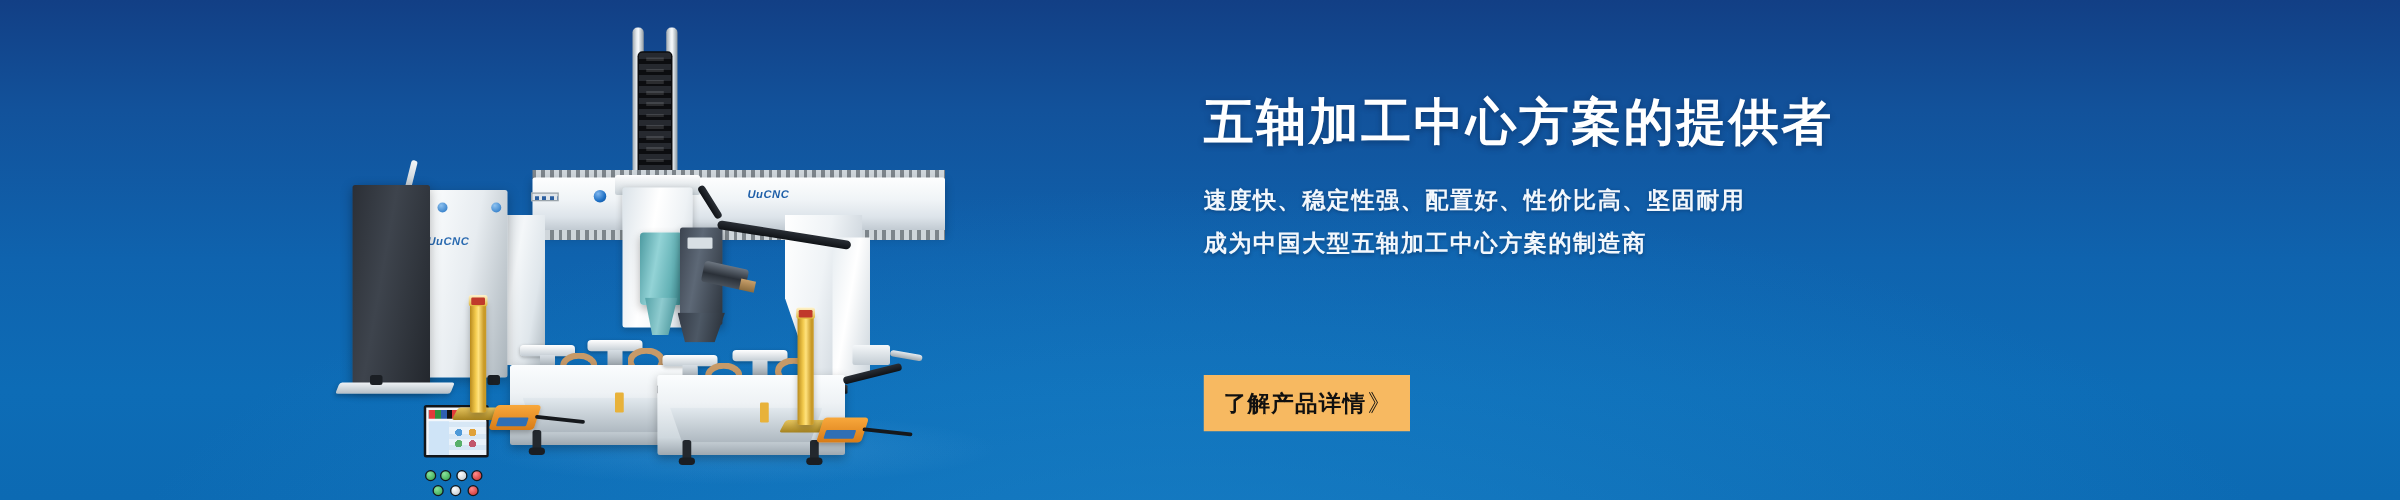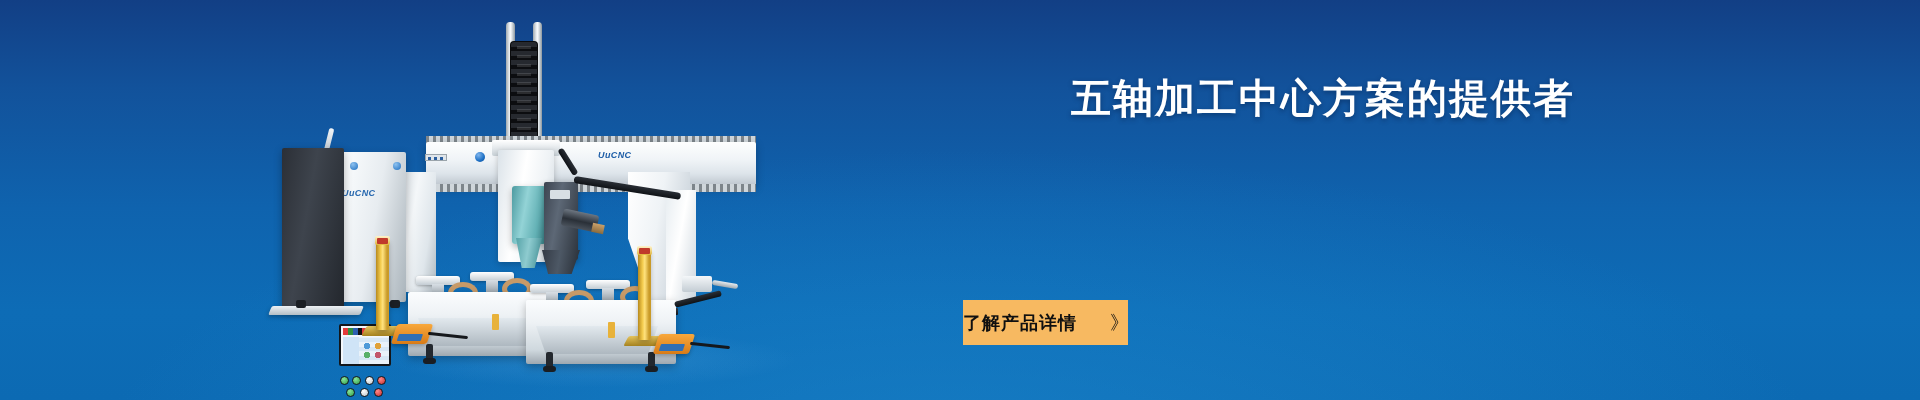--- a/index.html
+++ b/index.html
@@ -15,30 +15,29 @@
       radial-gradient(ellipse 1400px 520px at 50% 118%, rgba(30,140,210,.55) 0%, rgba(30,140,210,0) 62%),
       linear-gradient(180deg,#123f85 0%,#12529b 22%,#0f63ae 52%,#0d6cb6 78%,#0c6ab3 100%);
   }
 
   
   .copy{position:absolute;left:963px;top:76px;width:720px;}
   .headline{
     font-size:40px;font-weight:700;color:#ffffff;letter-spacing:2px;
     line-height:1.12;margin:0 0 21px 0;white-space:nowrap;
     text-shadow:0 2px 5px rgba(0,24,60,.45);
-    text-align:center;
   }
   .sub{
     font-size:18.5px;font-weight:700;color:#f2f7fc;letter-spacing:1.2px;
     line-height:35px;margin:0;white-space:nowrap;
     text-shadow:0 1px 3px rgba(0,24,60,.4);
   }
   .cta{
     position:absolute;left:963px;top:300px;
-    display:inline-flex;align-items:center;justify-content:space-between;
+    display:inline-flex;align-items:center;justify-content:center;
     width:165px;height:45px;
     background:#f7b961;color:#101010;
     font-size:18px;font-weight:700;letter-spacing:1px;
     border:0;cursor:pointer;box-sizing:border-box;
     text-decoration:none;
   }
   .cta .chev{font-weight:400;font-size:19px;margin-left:1px;letter-spacing:-1px;}
 
   
   .machine{position:absolute;left:230px;top:0;width:560px;height:400px;}
@@ -342,20 +341,22 @@
     <div class="bollard-cap c2"></div>
 
     <div class="pedal pd1"></div>
     <div class="pcord pc1"></div>
     <div class="pedal pd2"></div>
     <div class="pcord pc2"></div>
   </div>
 
   <div class="copy">
     <h1 class="headline">五轴加工中心方案的提供者</h1>
+    <p class="sub">速度快、稳定性强、配置好、性价比高、坚固耐用</p>
+    <p class="sub">成为中国大型五轴加工中心方案的制造商</p>
   </div>
 
   <a href="#" class="cta">
     <span>了解产品详情</span>
       <span class="chev">》</span>
   </a>
 
 </div>
 
 </body></html>

